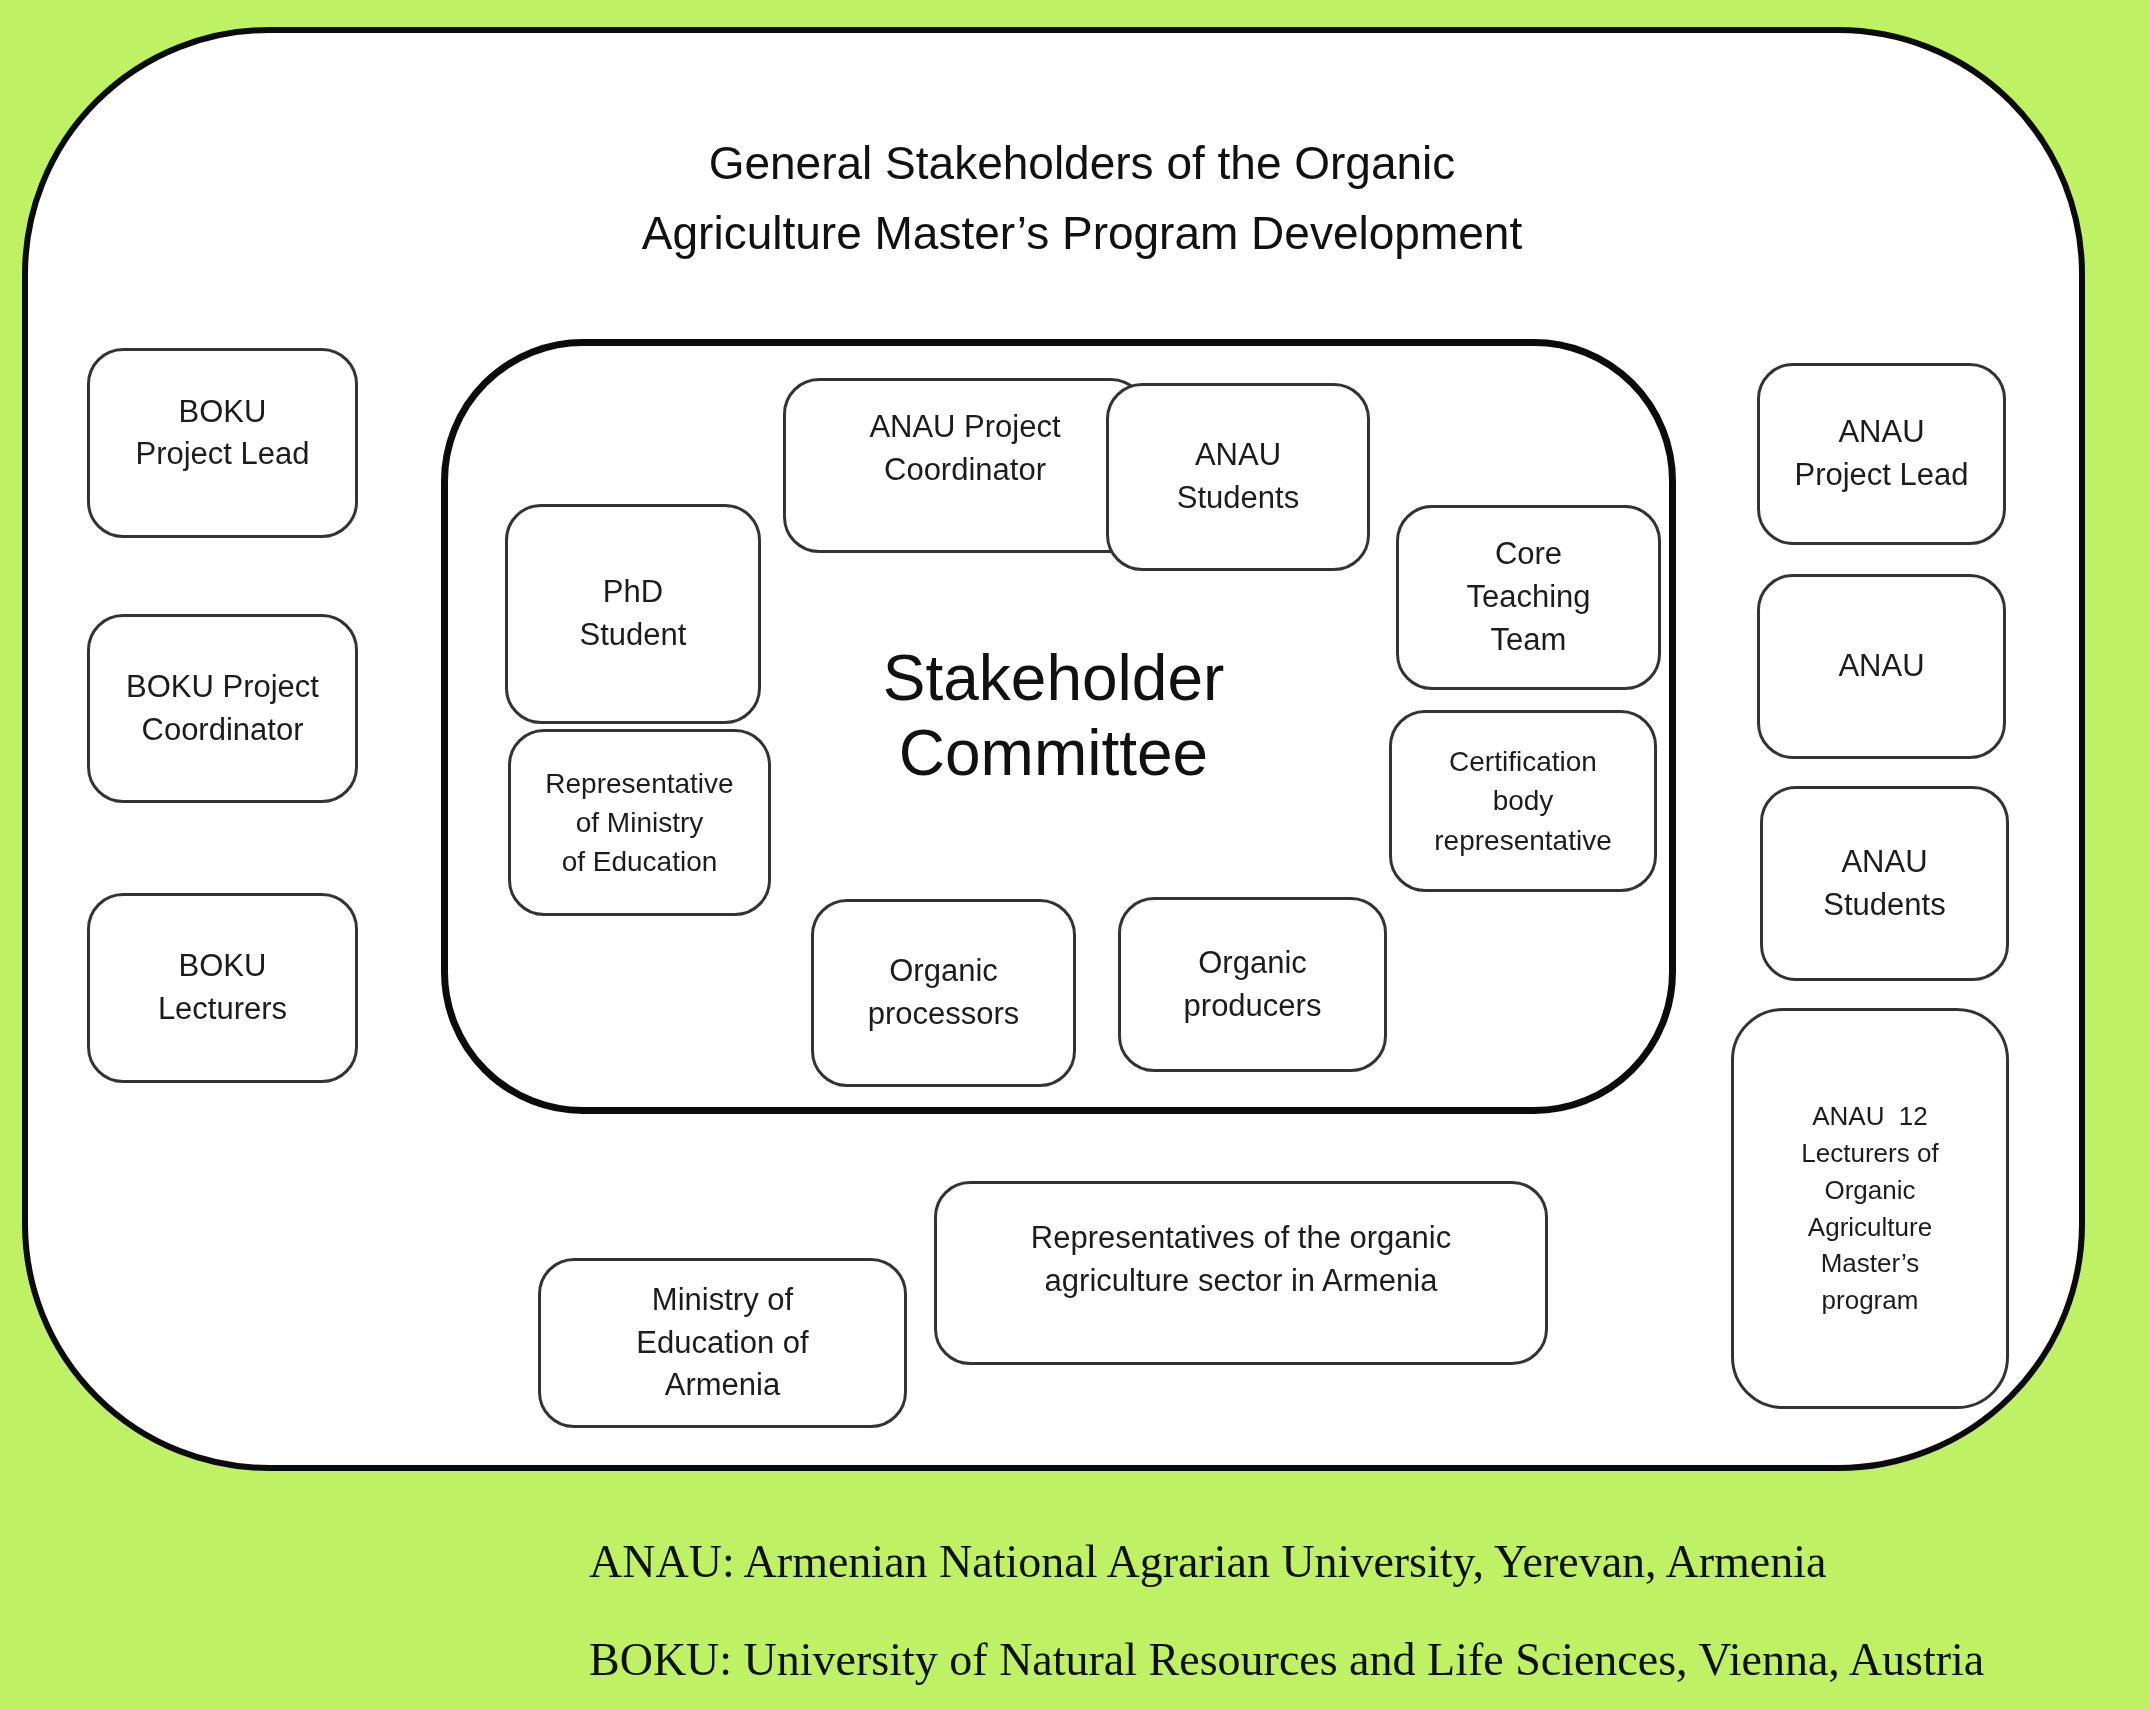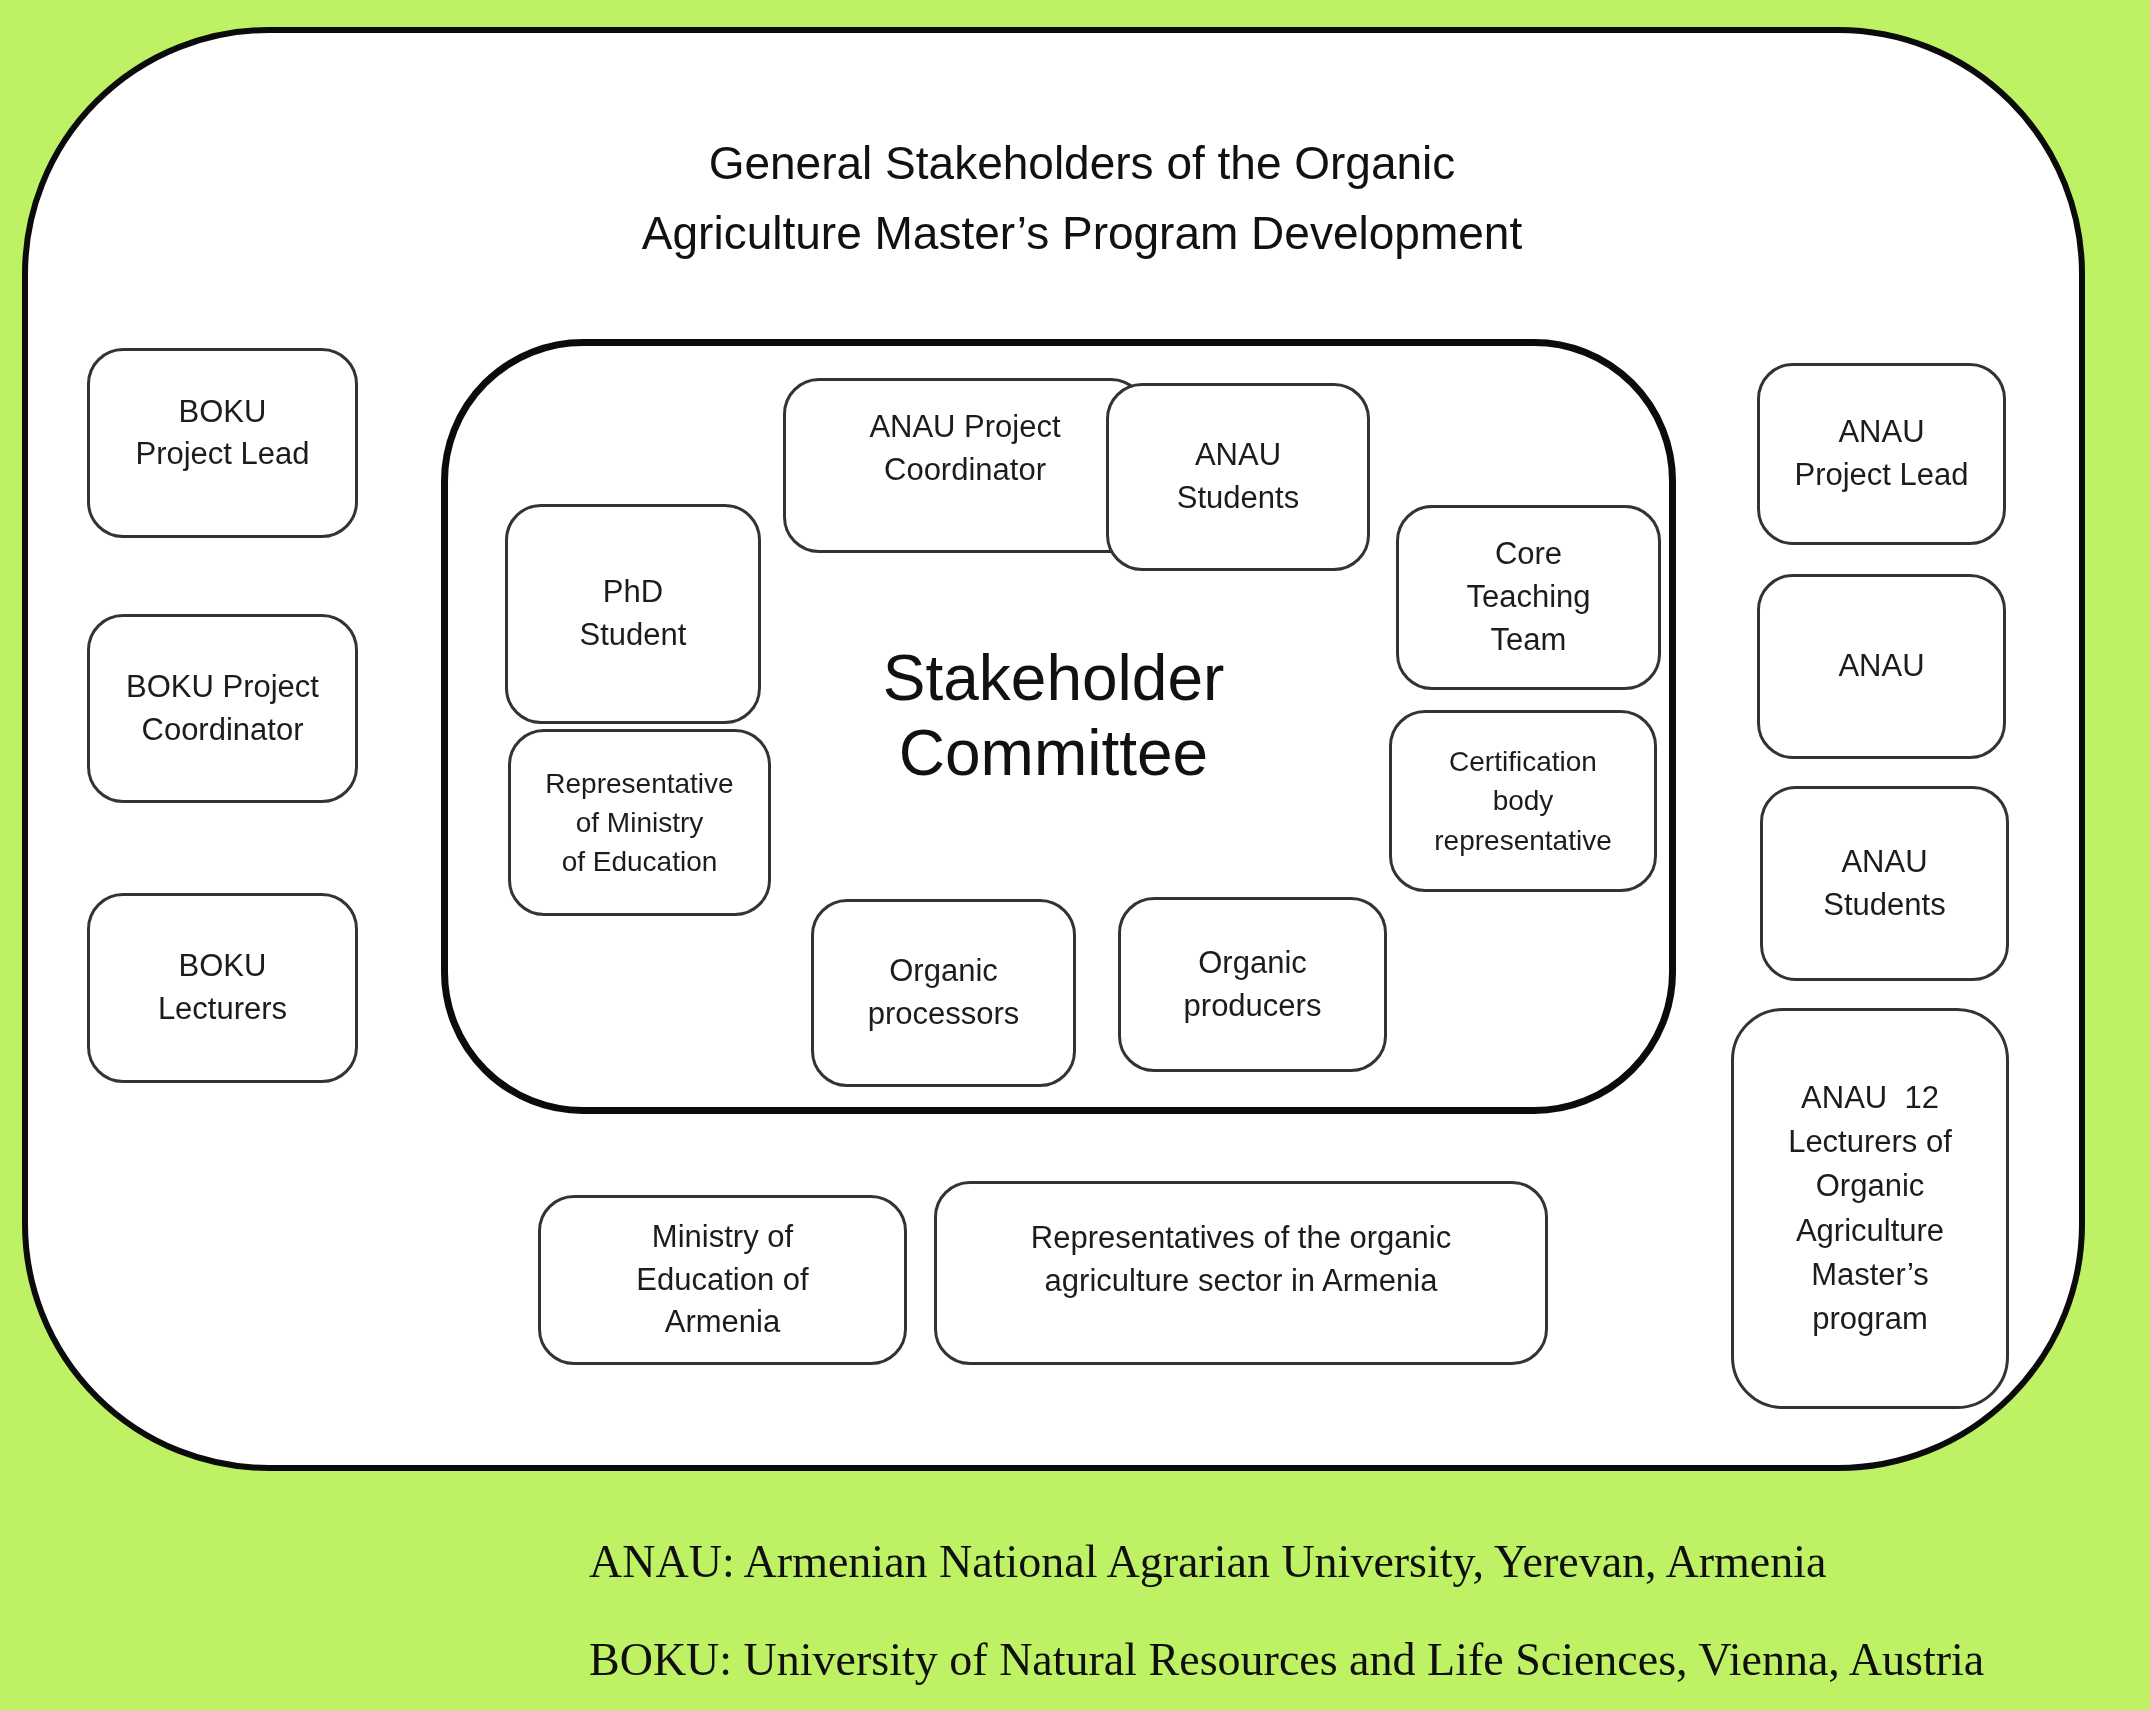--- a/index.html
+++ b/index.html
@@ -53,23 +53,23 @@
   [data-name="box-phd-student"]{left:505px;top:504px;width:256px;height:220px;}
   [data-name="box-core-teaching-team"]{left:1396px;top:505px;width:265px;height:185px;}
   [data-name="box-representative-ministry-education"]{left:508px;top:729px;width:263px;height:187px;}
   [data-name="box-certification-body-representative"]{left:1389px;top:710px;width:268px;height:182px;}
   [data-name="box-organic-processors"]{left:811px;top:899px;width:265px;height:188px;}
   [data-name="box-organic-producers"]{left:1118px;top:897px;width:269px;height:175px;}
   
   [data-name="box-anau-project-lead"]{left:1757px;top:363px;width:249px;height:182px;}
   [data-name="box-anau"]{left:1757px;top:574px;width:249px;height:185px;}
   [data-name="box-anau-students-right"]{left:1760px;top:786px;width:249px;height:195px;}
-  [data-name="box-anau-12-lecturers"]{left:1731px;top:1008px;width:278px;height:401px;border-radius:52px;font-size:31px;line-height:1.42;}
+  [data-name="box-anau-12-lecturers"]{left:1731px;top:1008px;width:278px;height:401px;border-radius:52px;font-size:26px;line-height:1.42;}
   
-  [data-name="box-ministry-education-armenia"]{left:538px;top:1195px;width:369px;height:170px;}
+  [data-name="box-ministry-education-armenia"]{left:538px;top:1258px;width:369px;height:170px;}
   [data-name="box-representatives-organic-sector"]{left:934px;top:1181px;width:614px;height:184px;padding-bottom:26px;}
   
   .legend-line{
     position:absolute;left:589px;
     font-family:"Liberation Serif",serif;
     font-size:46px;color:#0f0f0f;white-space:pre;
   }
   [data-name="legend-line-anau"]{top:1535px;}
   [data-name="legend-line-boku"]{top:1633px;}
 </style>

